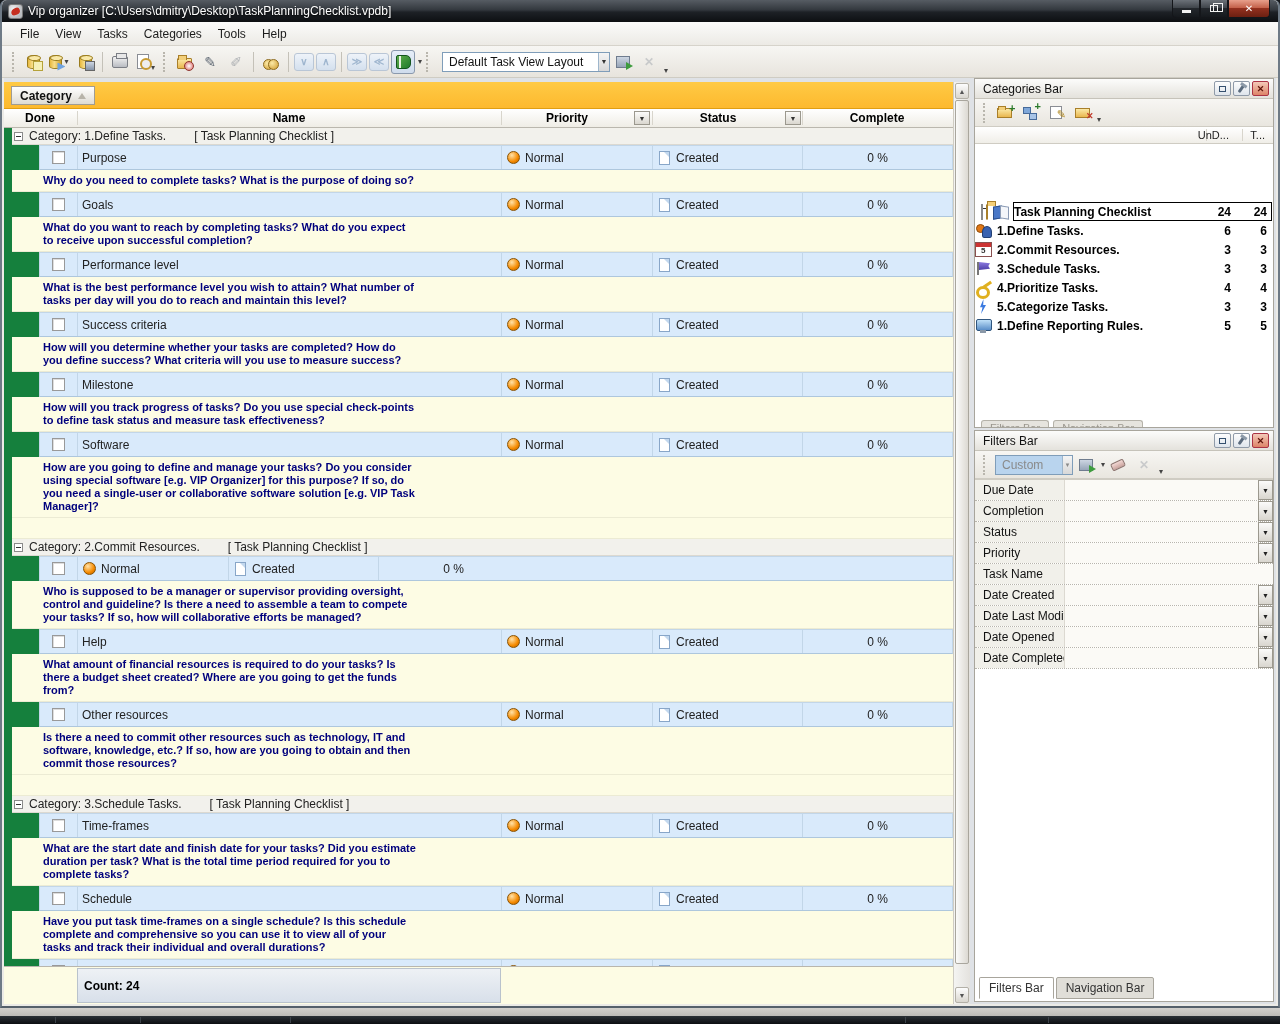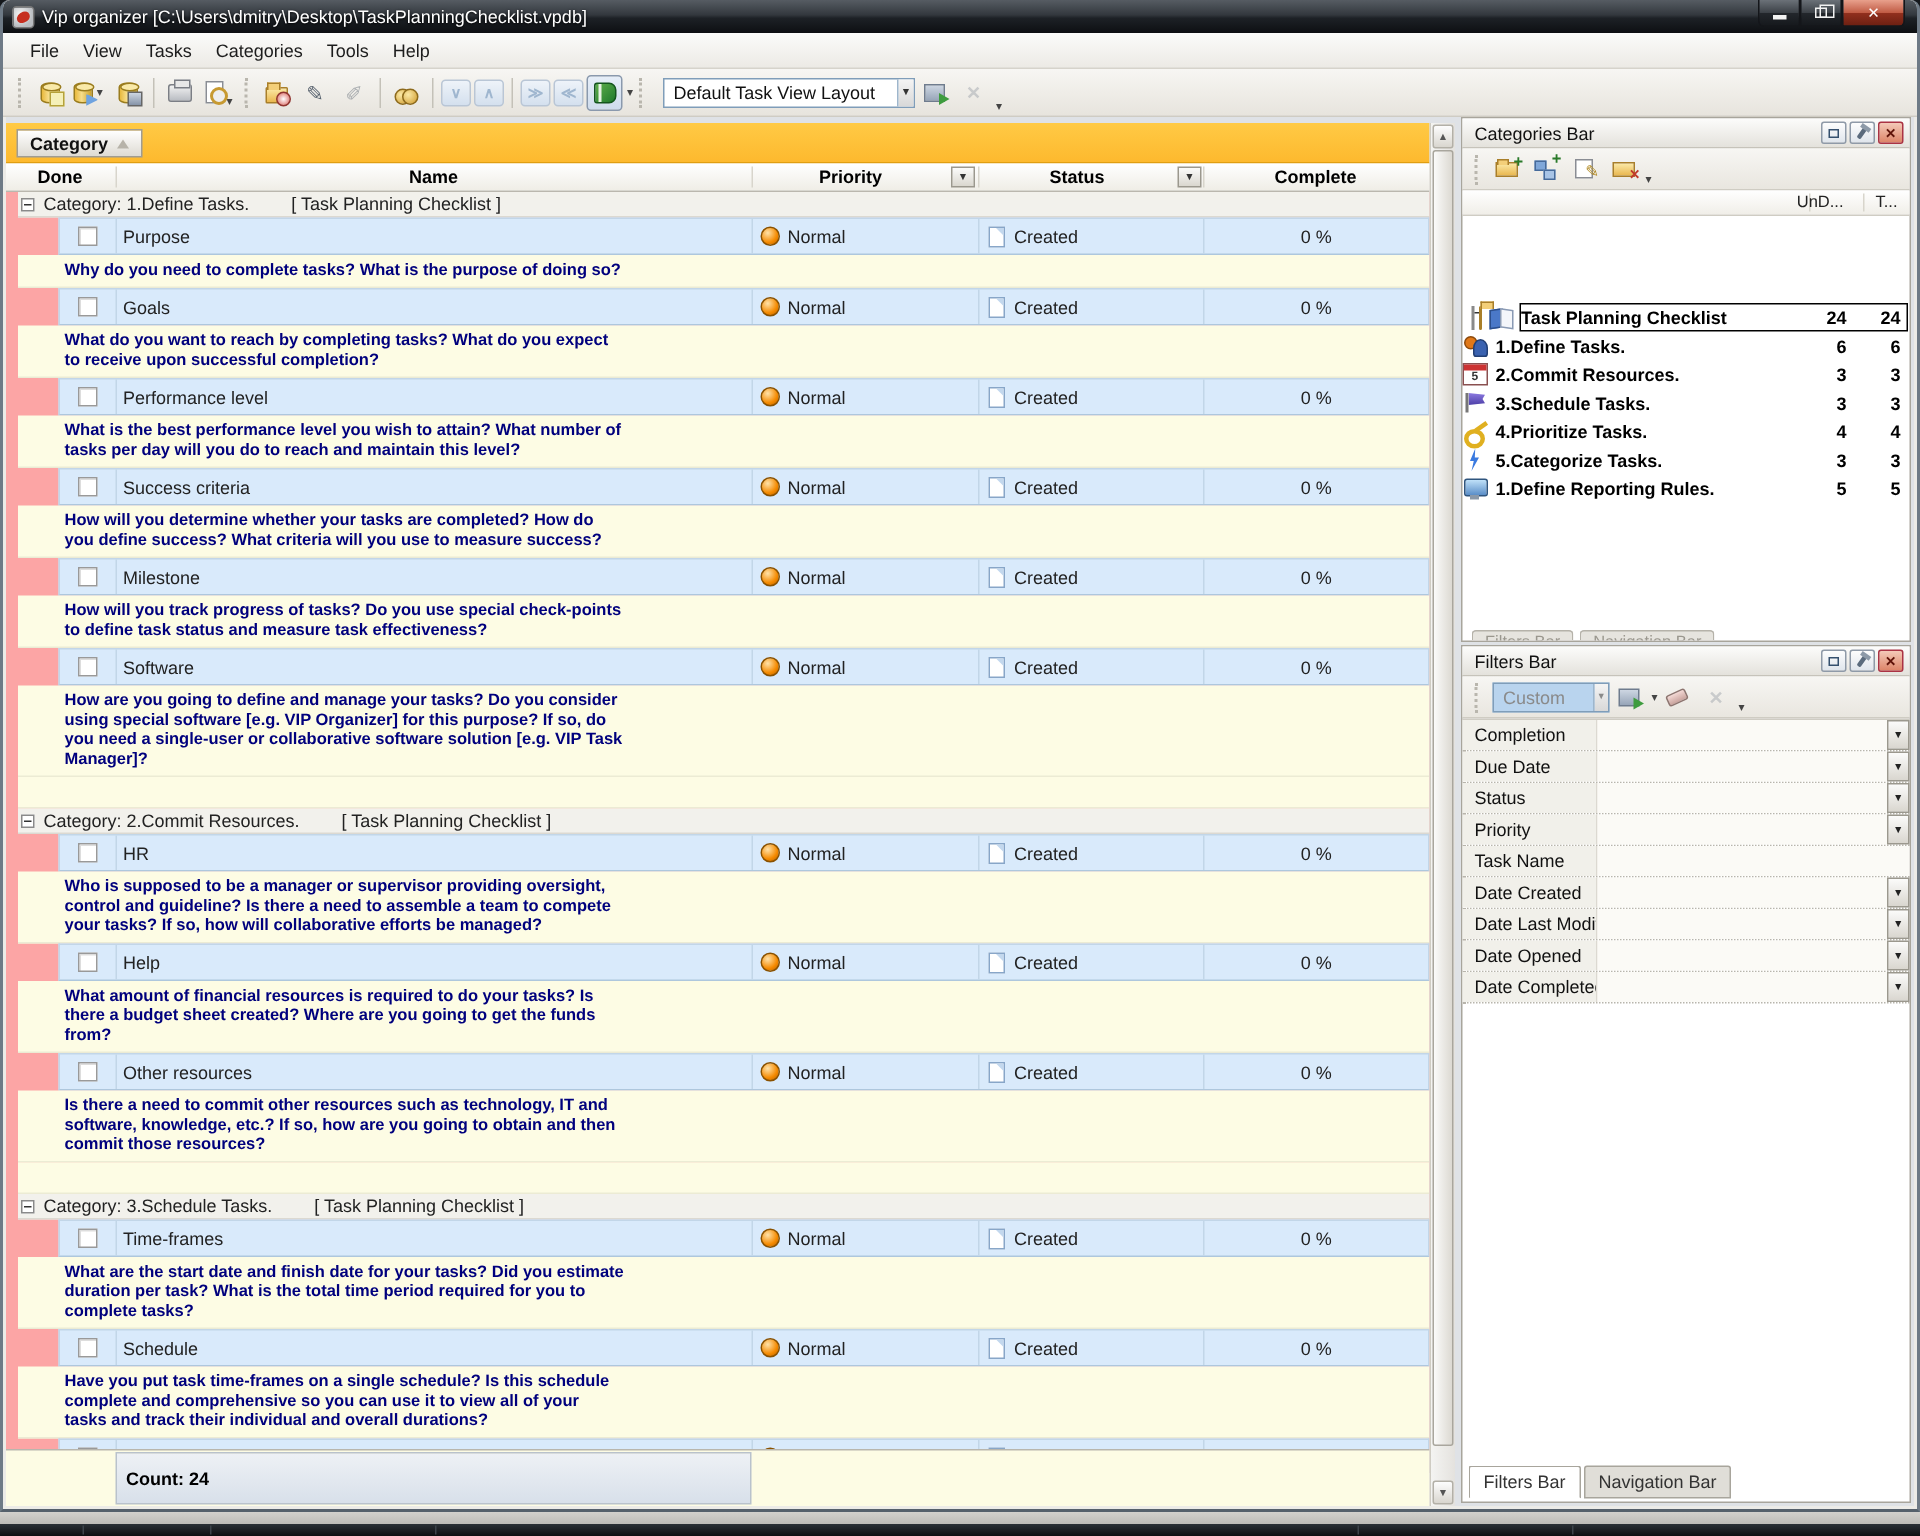--- a/index.html
+++ b/index.html
@@ -96,21 +96,21 @@
 
   
   .colheader { position:absolute; left:0; right:17px; top:27px; height:19px;
                background:linear-gradient(#ffffff,#efede6); border-bottom:1px solid #bab7ae; font-weight:bold; font-size:12px; }
   .colheader .hlbl { position:absolute; top:2px; transform:translateX(-50%); color:#000; }
   .hsep { position:absolute; top:2px; bottom:2px; width:1px; background:#d8d5cc; }
   .hfilter { position:absolute; top:2px; width:16px; height:14px; border:1px solid #9b988e;
              background:linear-gradient(#fbfbfa,#dad7cf); font-size:7px; color:#333; display:flex; align-items:center; justify-content:center; }
 
   
-  .rows { position:absolute; left:0; right:17px; top:46px; bottom:22px; overflow:hidden; background:#fca5a5; padding-left:8px; }
+  .rows { position:absolute; left:0; right:17px; top:46px; bottom:22px; overflow:hidden; background:#15803d; padding-left:8px; }
   .grouprow { height:17px; background:#f2f1ec; border-bottom:1px solid #dcd9d1; display:flex; align-items:center; font-size:12px; color:#222; }
   .expbox { width:9px; height:9px; border:1px solid #8a8a8a; background:#fff; margin:0 6px 0 2px; position:relative; flex:none; }
   .expbox::before { content:""; position:absolute; left:1px; top:3px; width:5px; height:1px; background:#333; }
   .gsuffix { margin-left:28px; }
   .taskrow { height:25px; margin-left:27px; background:#d9eafb; border:1px solid #c2d6e8; border-bottom-color:#aec7dd;
              display:flex; align-items:stretch; font-size:12px; color:#222; }
   .cell { display:flex; align-items:center; border-right:1px solid #c2d6e8; }
   .c-done { width:38px; justify-content:center; }
   .c-name { width:424px; padding-left:4px; }
   .c-prio { width:151px; padding-left:5px; gap:5px; }
@@ -467,23 +467,20 @@
             <div class="spacerrow"></div>
             <div class="grouprow">
     <span class="expbox"></span>
     <span>Category: 2.Commit Resources.</span>
     <span class="gsuffix">[ Task Planning Checklist ]</span>
   </div>
             <div class="taskrow">
     <div class="cell c-done">
                 <span class="checkbox"></span>
               </div>
-    <div class="cell c-name">
-                <span>HR</span>
-              </div>
     <div class="cell c-prio">
                 <span class="ball"></span>
                 <span>Normal</span>
               </div>
     <div class="cell c-stat">
                 <span class="doc"></span>
                 <span>Created</span>
               </div>
     <div class="cell c-comp">
                 <span>0 %</span>
@@ -747,26 +744,26 @@
             <div class="pticon">
                 <span class="i-eraser"></span>
               </div>
             <div class="pticon dim">
                 <span class="i-x">✕</span>
               </div>
             <span class="caret low">▾</span>
           </div>
           <div class="fgrid" id="fgrid">
               <div class="frow">
-    <div class="flabel">Completion</div>
+    <div class="flabel">Due Date</div>
     <div class="fval"></div>
     <div class="fdrop">▼</div>
   </div>
               <div class="frow">
-    <div class="flabel">Due Date</div>
+    <div class="flabel">Completion</div>
     <div class="fval"></div>
     <div class="fdrop">▼</div>
   </div>
               <div class="frow">
     <div class="flabel">Status</div>
     <div class="fval"></div>
     <div class="fdrop">▼</div>
   </div>
               <div class="frow">
     <div class="flabel">Priority</div>

